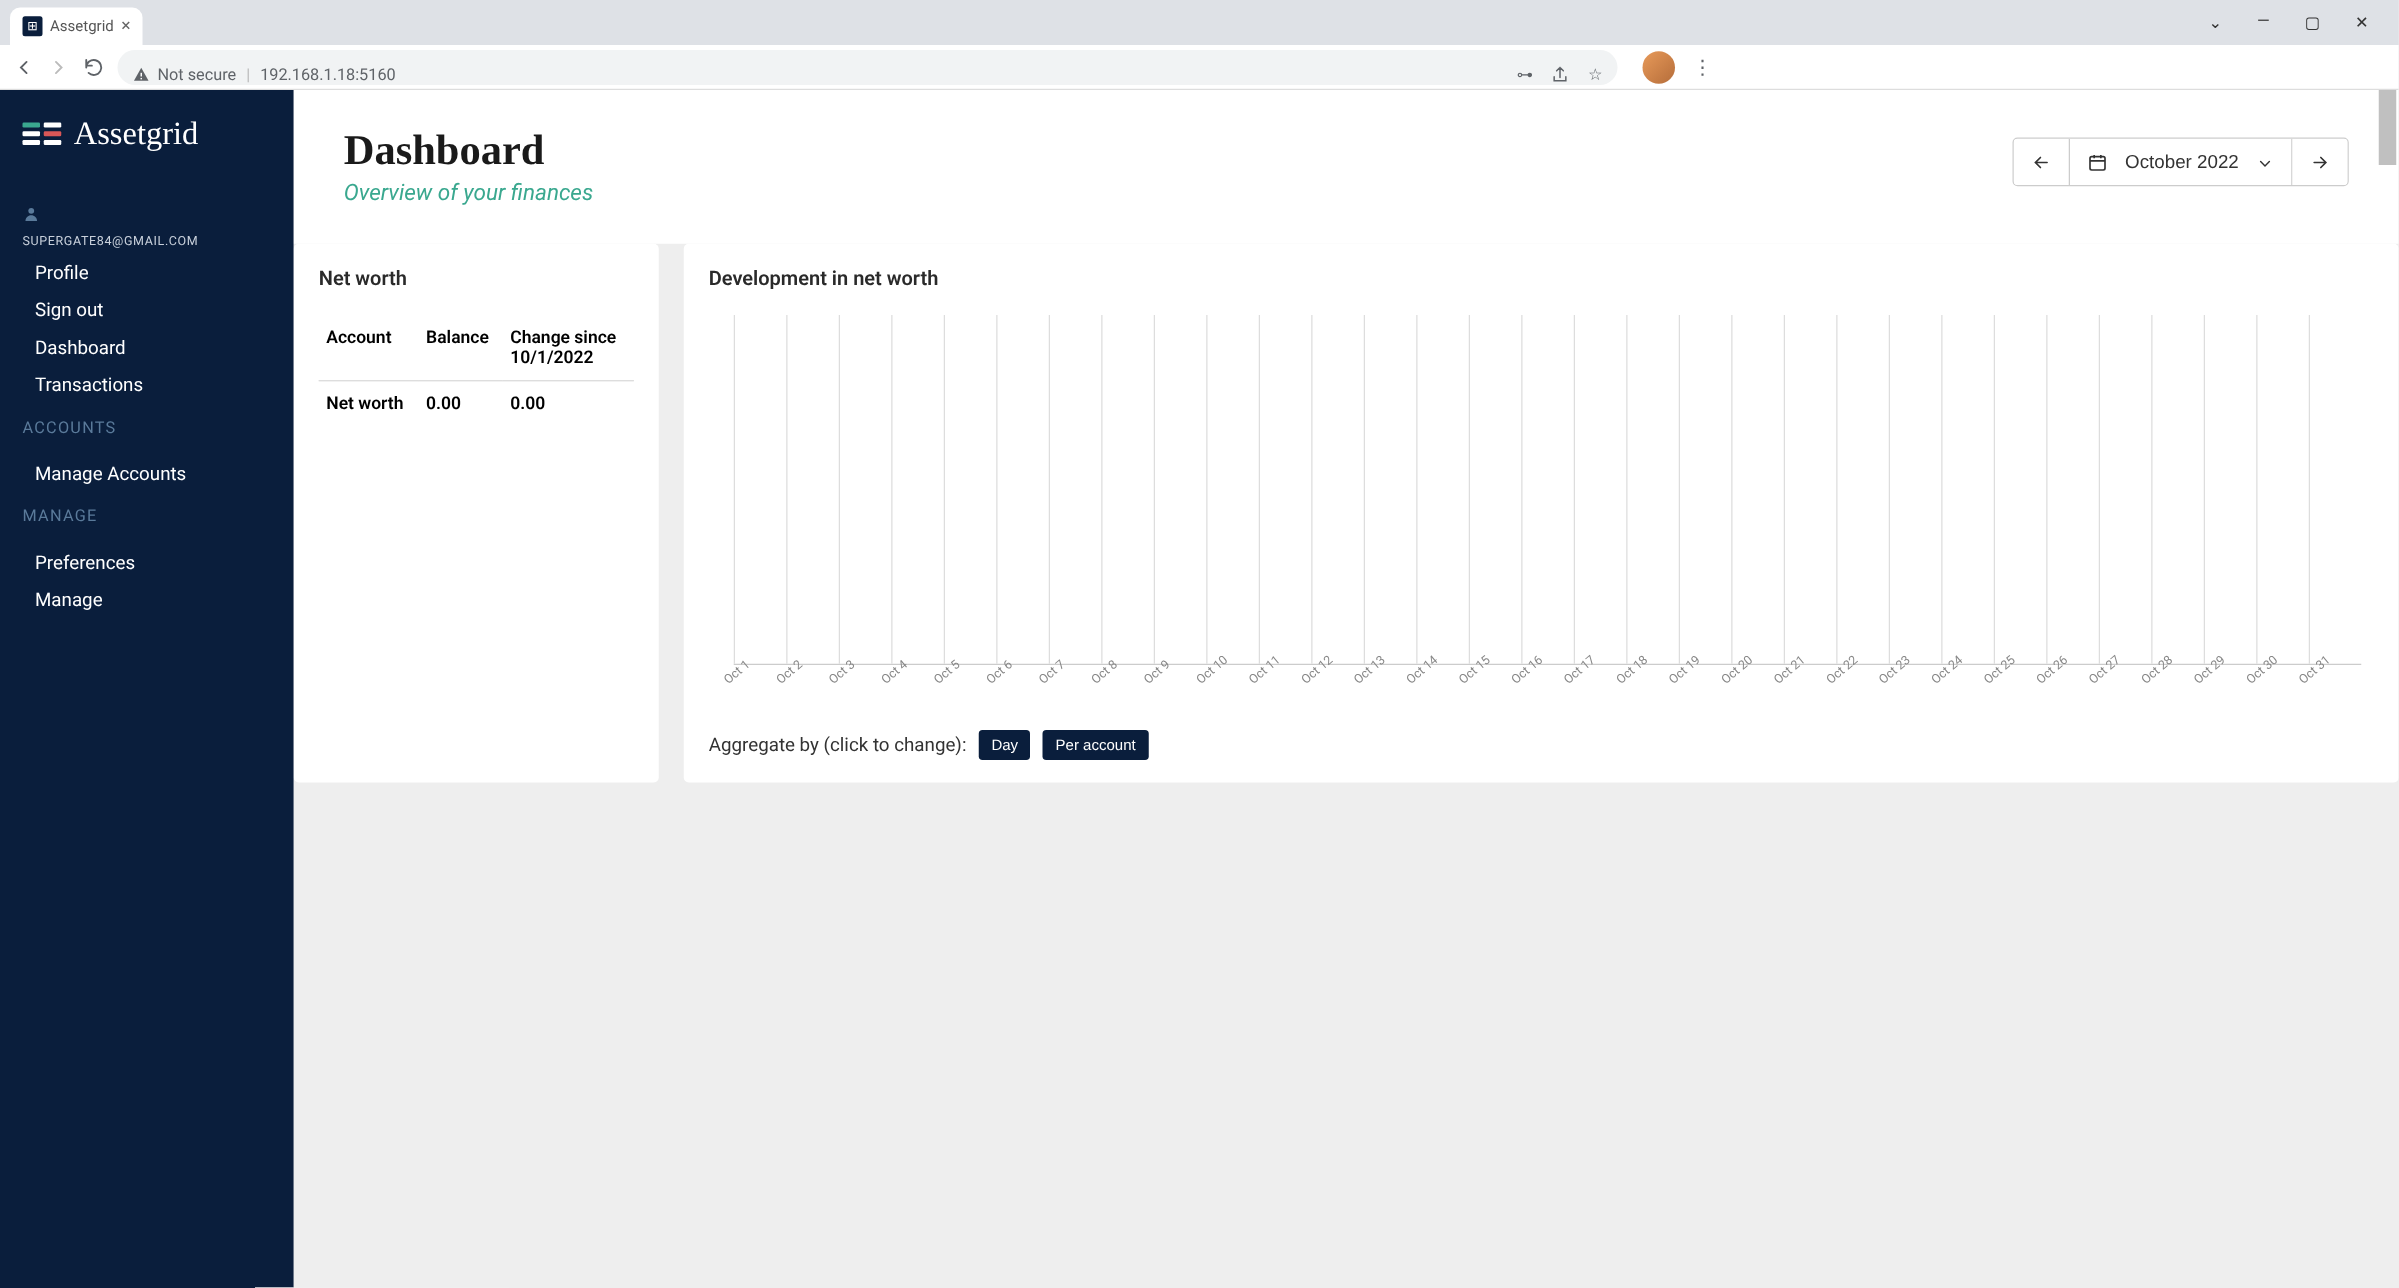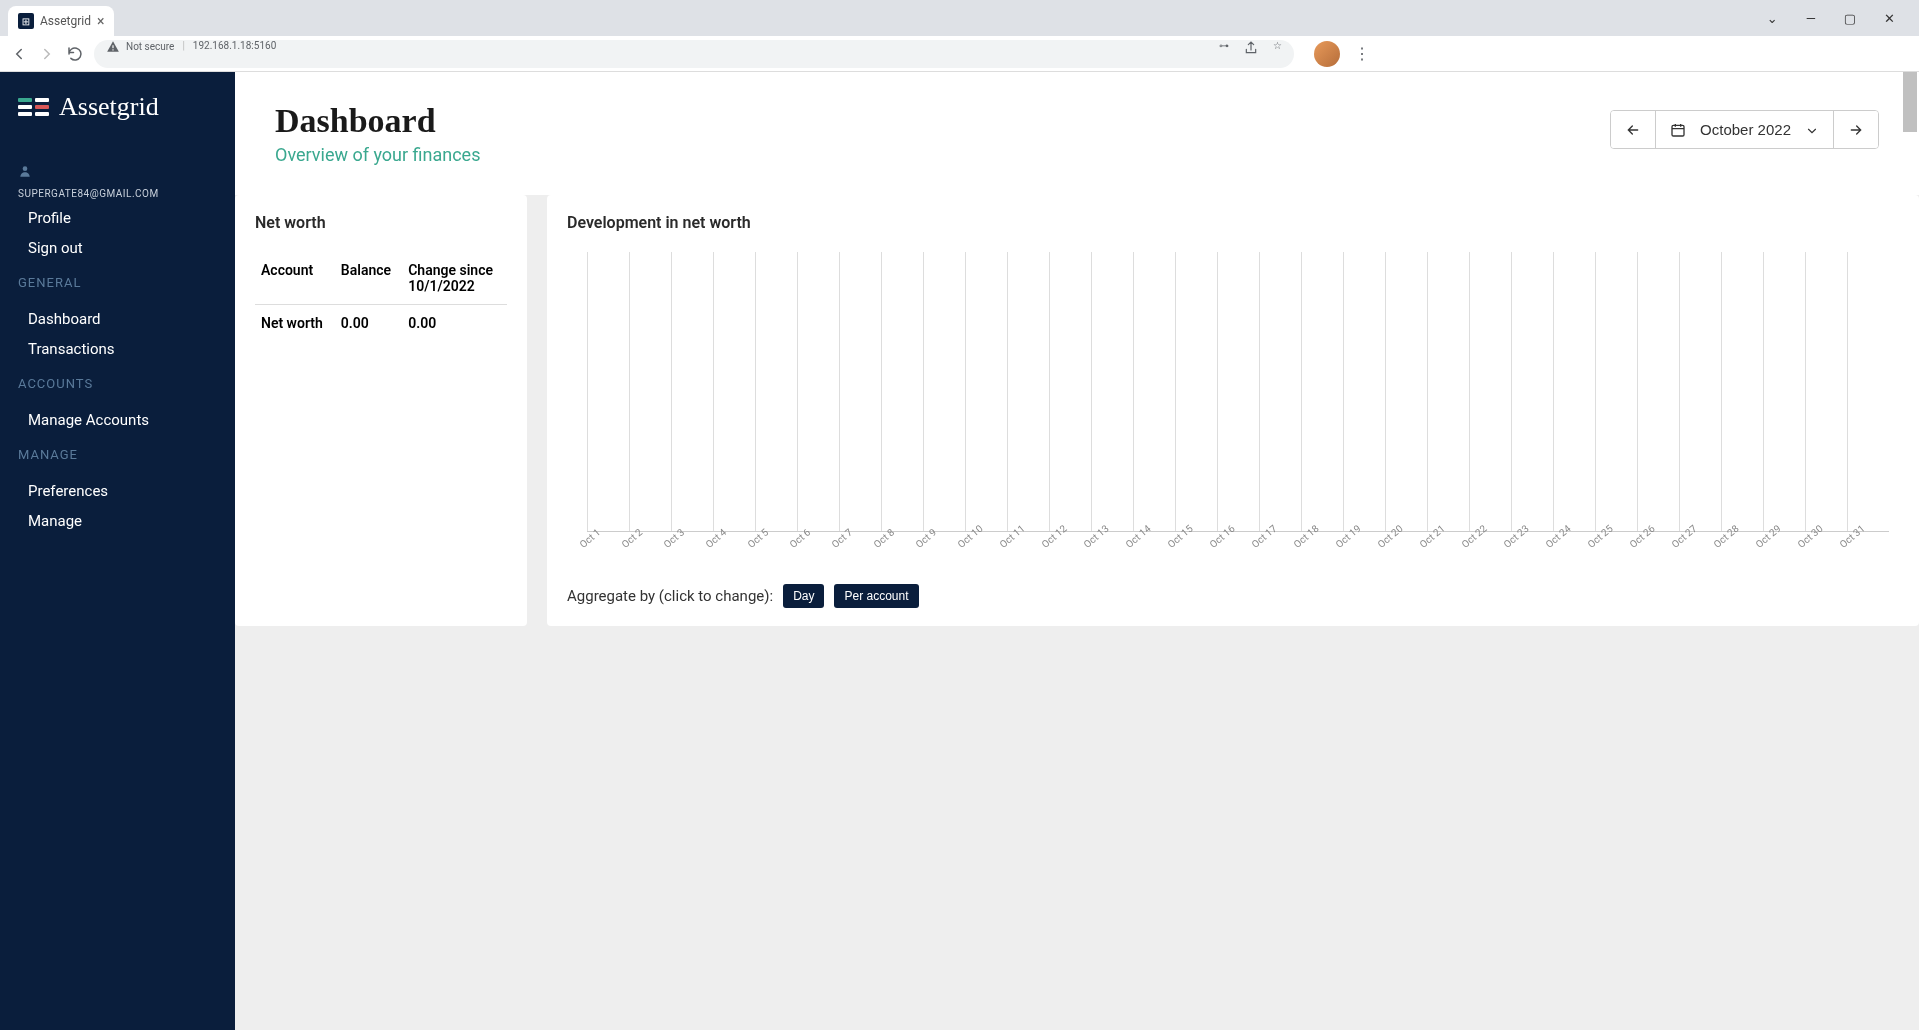--- a/index.html
+++ b/index.html
@@ -11,21 +11,21 @@
 .tab { display: flex; align-items: center; background: #fff; height: 30px; padding: 0 10px; border-radius: 8px 8px 0 0; font-size: 12px; min-width: 100px; gap: 6px; margin-top: 6px; }
 .tab-favicon { width: 16px; height: 16px; background: #0a1e3c; border-radius: 2px; display: flex; align-items: center; justify-content: center; color: #fff; font-size: 10px; }
 .tab-title { flex: 1; color: #555; white-space: nowrap; overflow: hidden; text-overflow: ellipsis; max-width: 60px; }
 .tab-close { color: #666; font-size: 14px; cursor: pointer; }
 .window-controls { margin-left: auto; display: flex; gap: 12px; padding-right: 8px; }
 .window-controls span { font-size: 13px; color: #333; cursor: pointer; padding: 4px 8px; }
 
 .nav-bar { display: flex; align-items: center; height: 36px; padding: 0 10px; background: #fff; gap: 10px; border-bottom: 1px solid #ddd; }
 .nav-icon { color: #5f6368; cursor: pointer; display: flex; align-items: center; }
 .nav-icon.disabled { color: #bbb; }
-.addr-bar { flex: 1; display: flex; align-items: flex-start; background: #f1f3f4; border-radius: 20px; height: 28px; padding: 0 12px; gap: 8px; font-size: 10px; max-width: 1200px; }
+.addr-bar { flex: 1; display: flex; align-items: flex-end; background: #f1f3f4; border-radius: 20px; height: 28px; padding: 0 12px; gap: 8px; font-size: 13px; max-width: 1200px; }
 .addr-sec { color: #5f6368; display: flex; align-items: center; gap: 6px; }
 .addr-url { color: #5f6368; }
 .addr-right-icons { margin-left: auto; display: flex; gap: 14px; color: #5f6368; }
 .profile-avatar { width: 26px; height: 26px; border-radius: 50%; background: linear-gradient(135deg, #e89a5a, #b56d3a); margin-left: auto; }
 .nav-right { display: flex; gap: 14px; align-items: center; margin-left: 10px; }
 
 
 .app { display: flex; height: calc(100vh - 72px); }
 .sidebar { width: 235px; background: #0a1e3c; color: #fff; padding: 20px 0; overflow-y: auto; }
 .logo { display: flex; align-items: center; padding: 0 18px 30px 18px; gap: 10px; }
@@ -38,21 +38,21 @@
 .logo-text { font-family: Georgia, serif; font-size: 26px; font-weight: 500; }
 
 .sidebar-section { padding: 12px 18px 4px 18px; }
 .sidebar-header { font-size: 13px; color: #5a7a9a; letter-spacing: 1px; text-transform: uppercase; margin-bottom: 10px; display: flex; align-items: center; gap: 8px; }
 .sidebar-item { padding: 6px 18px 6px 28px; font-size: 15px; cursor: pointer; color: #fff; }
 .sidebar-email { font-size: 10px; color: #c8d0db; letter-spacing: 0.5px; word-break: break-all; }
 
 .main { flex: 1; background: #eeeeee; overflow-y: auto; position: relative; }
 .main-header { background: #fff; padding: 30px 40px; display: flex; justify-content: space-between; align-items: flex-start; }
 .page-title { font-family: Georgia, serif; font-size: 34px; font-weight: bold; color: #1a1a1a; }
-.page-subtitle { font-size: 18px; color: #3aa88f; margin-top: 4px; }
+.page-subtitle { font-size: 18px; color: #3aa88f; margin-top: 4px; font-style: italic; }
 .period-picker { display: flex; border: 1px solid #ccc; border-radius: 4px; overflow: hidden; margin-top: 8px; }
 .period-btn { background: #fff; border: none; border-right: 1px solid #ccc; padding: 10px 14px; cursor: pointer; display: flex; align-items: flex-end; font-size: 15px; gap: 14px; color: #333; }
 .period-btn:last-child { border-right: none; }
 
 .cards { display: flex; gap: 20px; }
 .card { background: #fff; border-radius: 4px; padding: 18px 20px; }
 .card-networth { width: 292px; }
 .card-chart { flex: 1; }
 .card-title { font-size: 16px; font-weight: 600; color: #2a2a2a; margin-bottom: 20px; }
 
@@ -156,23 +156,20 @@
         <svg width="14" height="14" viewBox="0 0 24 24">
             <circle cx="12" cy="8" r="4" fill="#5a7a9a"></circle>
             <path d="M4 22c0-4.4 3.6-8 8-8s8 3.6 8 8" fill="#5a7a9a"></path>
           </svg>
       </div>
       <div class="sidebar-email">SUPERGATE84@GMAIL.COM</div>
     </div>
     <div class="sidebar-item">Profile</div>
     <div class="sidebar-item">Sign out</div>
 
-    <div class="sidebar-section">
-      <div class="sidebar-header">GENERAL</div>
-    </div>
     <div class="sidebar-item">Dashboard</div>
     <div class="sidebar-item">Transactions</div>
 
     <div class="sidebar-section">
       <div class="sidebar-header">ACCOUNTS</div>
     </div>
     <div class="sidebar-item">Manage Accounts</div>
 
     <div class="sidebar-section">
       <div class="sidebar-header">MANAGE</div>

